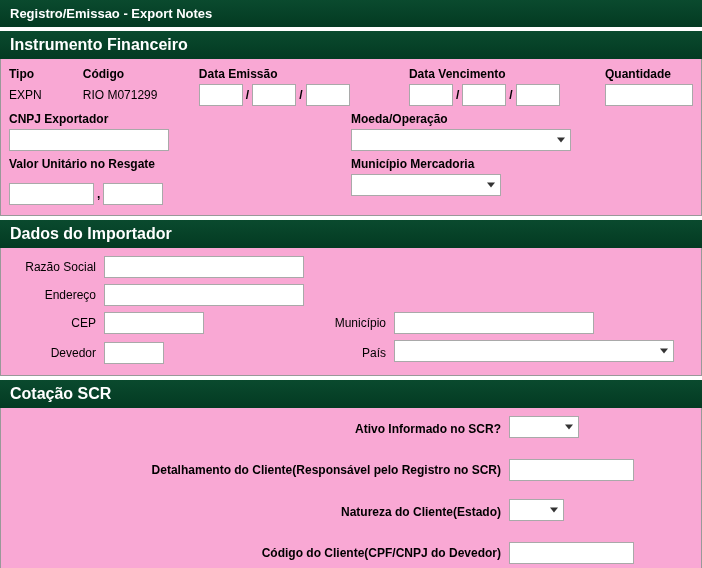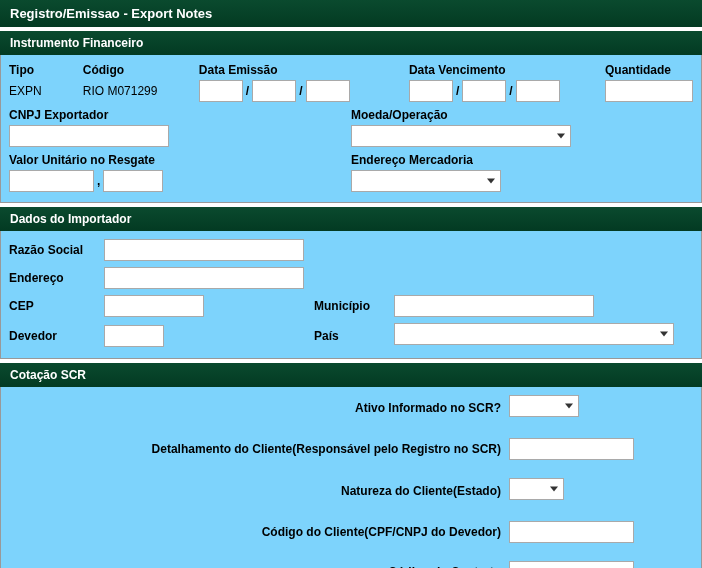--- a/index.html
+++ b/index.html
@@ -16,28 +16,28 @@
     color: #fff;
     font-weight: bold;
     padding: 6px 10px;
     font-size: 13px;
   }
   .section-header {
     background: linear-gradient(#0a4a2e, #033a22);
     color: #fff;
     font-weight: bold;
     padding: 5px 10px;
-    font-size: 12px;
+    font-size: 16px;
     margin-top: 4px;
   }
   .content {
     border: 1px solid #999;
     border-top: none;
     padding: 8px 8px 10px 8px;
-    background: #7dd3fc;
+    background: #f9a8d4;
   }
   .row { display: flex; margin-bottom: 6px; }
   .field-group { display: flex; flex-direction: column; margin-right: 22px; }
   .field-group .lbl { font-weight: bold; margin-bottom: 3px; }
   .field-group .val { line-height: 22px; height: 22px; }
   input.inp, .sel {
     border: 1px solid #a9a9a9;
     height: 22px;
     font-size: 12px;
     padding: 1px 3px;
@@ -49,21 +49,21 @@
     width:0;height:0;border-left:4px solid transparent;border-right:4px solid transparent;
     border-top:5px solid #333;
   }
   .date-group { display:flex; align-items:center; gap:3px; }
   .date-group input { width:44px; text-align:center;}
   .slash { font-weight:bold; }
   .comma { font-weight:bold; padding: 0 3px; line-height:22px; }
   .inline { display:flex; align-items:center; flex-wrap:wrap; }
 
   .importer-table { display: grid; grid-template-columns: 95px 210px 80px 300px; row-gap: 6px; align-items:center; }
-  .importer-table .rlabel { padding-right:8px; font-weight:bold; }
+  .importer-table .rlabel { text-align:right; padding-right:8px; font-weight:normal; }
 
   .scr-table { display:flex; flex-direction:column; gap:18px; }
   .scr-row { display:flex; align-items:center; }
   .scr-row .rlabel { flex: 0 0 500px; text-align:right; padding-right:8px; font-weight:bold; }
   .scr-row .ctl { flex: 0 0 130px; }
 </style>
 </head>
 <body>
 
 <div class="page-header">Registro/Emissao - Export Notes</div>
@@ -114,30 +114,30 @@
     <div class="field-group" style="width:300px;margin-right:0;">
       <span class="lbl">Moeda/Operação</span>
       <div class="sel val" style="width:220px;">
         <span></span>
         <span class="caret"></span>
       </div>
     </div>
   </div>
 
   <div class="row" style="margin-top:4px;margin-bottom:0;">
-    <div class="field-group" style="width:320px;">
+    <div class="field-group" style="width:320px;gap:9px;">
       <span class="lbl">Valor Unitário no Resgate</span>
       <div class="inline val">
         <input class="inp" style="width: 85px;" value="">
         <span class="comma">,</span>
         <input class="inp" style="width: 60px;" value="">
       </div>
     </div>
     <div class="field-group" style="width:300px;margin-right:0;">
-      <span class="lbl">Endereço Mercadoria</span>
+      <span class="lbl">Município Mercadoria</span>
       <div class="sel val" style="width:150px;">
         <span></span>
         <span class="caret"></span>
       </div>
     </div>
   </div>
 </div>
 
 <div class="section-header">Dados do Importador</div>
 <div class="content">

